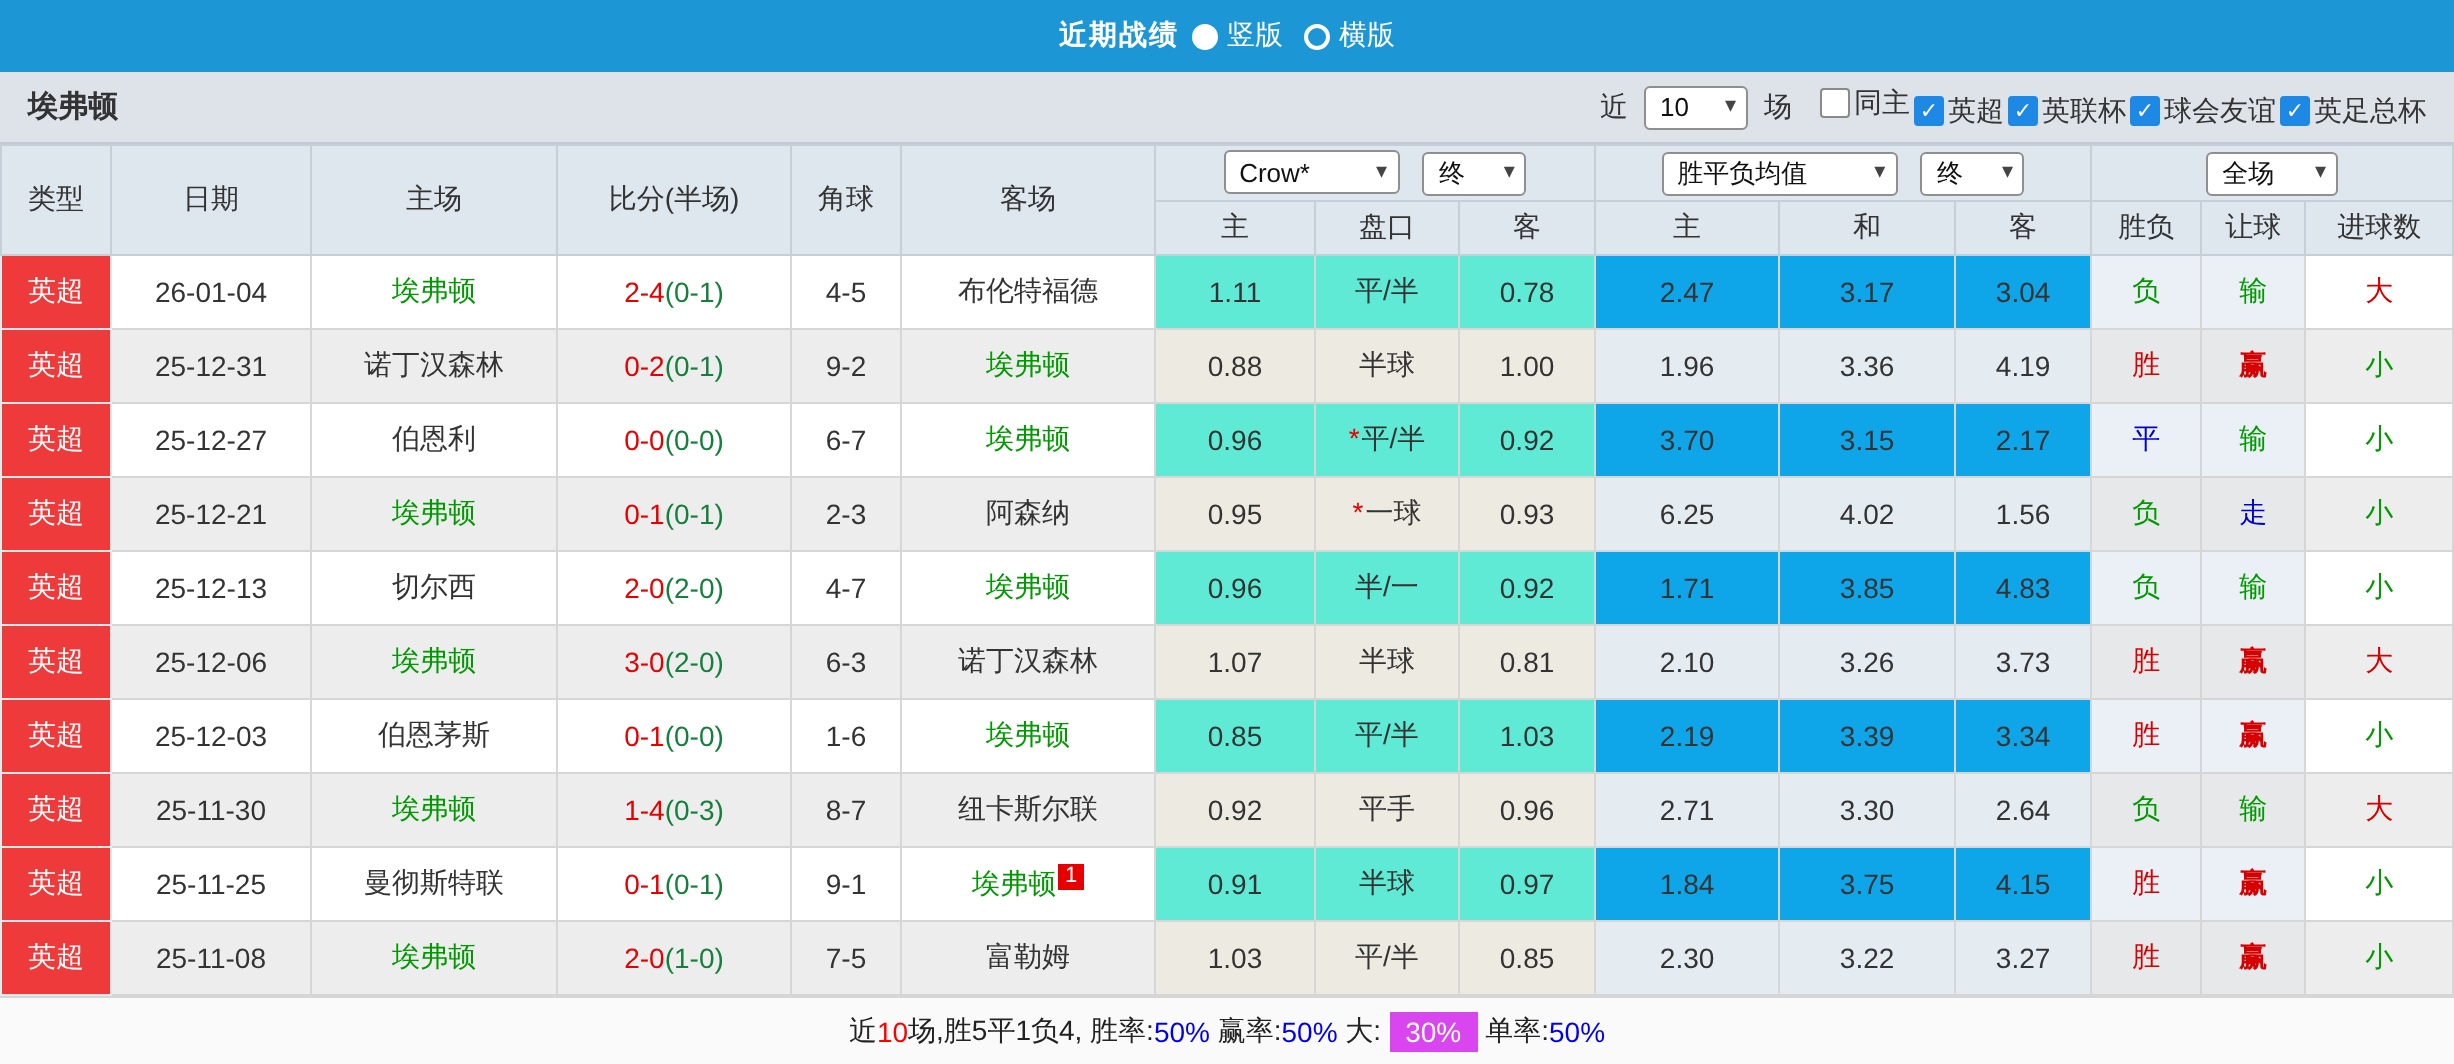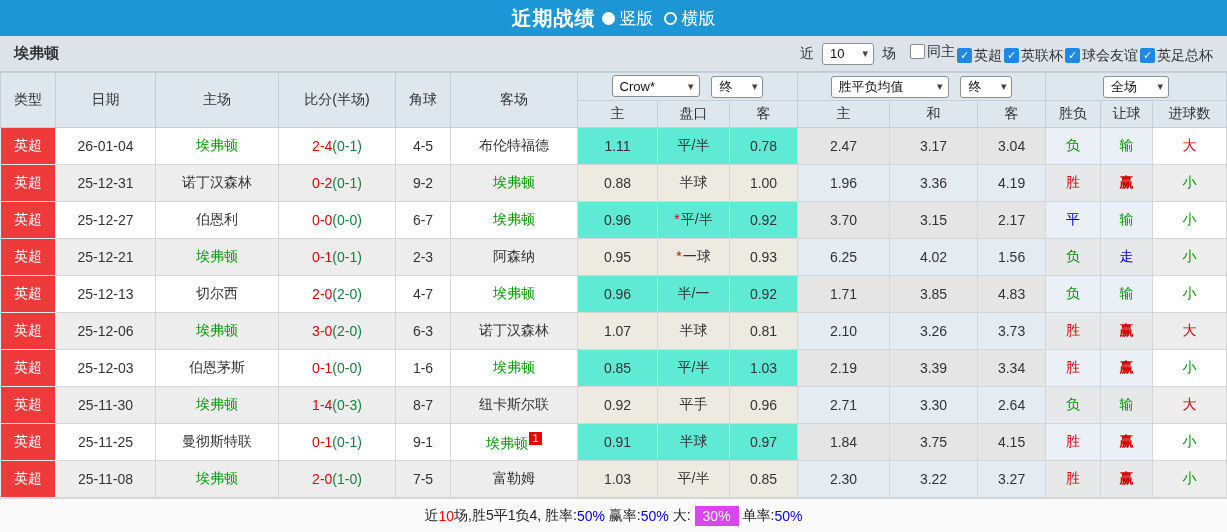--- a/index.html
+++ b/index.html
@@ -8,22 +8,22 @@
     font-family:"Liberation Sans","DejaVu Sans",sans-serif;
     -webkit-font-smoothing:antialiased;
   }
   .page{width:1227px;height:532px;}
 
   
   .topbar{
     height:36px;background:#1c96d4;color:#fff;
     display:flex;align-items:center;justify-content:center;gap:10px;
   }
-  .topbar .title{font-size:20px;font-weight:bold;letter-spacing:1px;}
-  .radio-opt{display:flex;align-items:center;gap:5px;cursor:pointer;font-size:17px;color:#fff;}
+  .topbar .title{font-size:14px;font-weight:bold;letter-spacing:1px;}
+  .radio-opt{display:flex;align-items:center;gap:5px;cursor:pointer;font-size:14px;color:#fff;}
   .radio{width:13px;height:13px;border-radius:50%;border:2px solid #fff;box-sizing:border-box;display:inline-block;}
   .radio.checked{background:#fff;}
   .topbar .radio.checked{margin-left:-4px;}
 
   
   .filterbar{
     height:35px;background:#dde3e9;border-bottom:1px solid #c3cad1;
     display:flex;align-items:center;justify-content:space-between;
     padding:0 14px;font-size:14px;color:#333;
   }
@@ -56,21 +56,21 @@
   th,td{border:1px solid #cfd6dd;text-align:center;vertical-align:middle;padding:0;overflow:hidden;white-space:nowrap;}
   thead th{background:#dee6ee;font-weight:normal;color:#333;border-color:#c5cfd9;}
   thead tr.h1 th{height:27px;}
   thead tr.h2 th{height:26px;}
   tbody td{height:36px;border-color:#d6d6d6;}
 
   tbody tr.odd td{background:#fff;}
   tbody tr.even td{background:#ededed;}
   tbody tr.odd td.tint-odds{background:#5eead4;}
   tbody tr.even td.tint-odds{background:#edebe1;}
-  tbody tr.odd td.tint-avg{background:#e5e5e5;text-align:center;}
+  tbody tr.odd td.tint-avg{background:#0ea5e9;text-align:center;}
   tbody tr.even td.tint-avg{background:#e4ebf1;}
   tbody tr.odd td.tint-res{background:#eaf0f6;}
   tbody tr.even td.tint-res{background:#e6e8ea;}
 
   td.c-league{background:#ee3a3a !important;color:#fff;border-color:#e8e8e8;}
   .team-green{color:#009900;}
   .score-main{color:#e60000;}
   .score-half{color:#15803d;}
   .star{color:#e60000;margin-right:1px;}
   .redcard{

